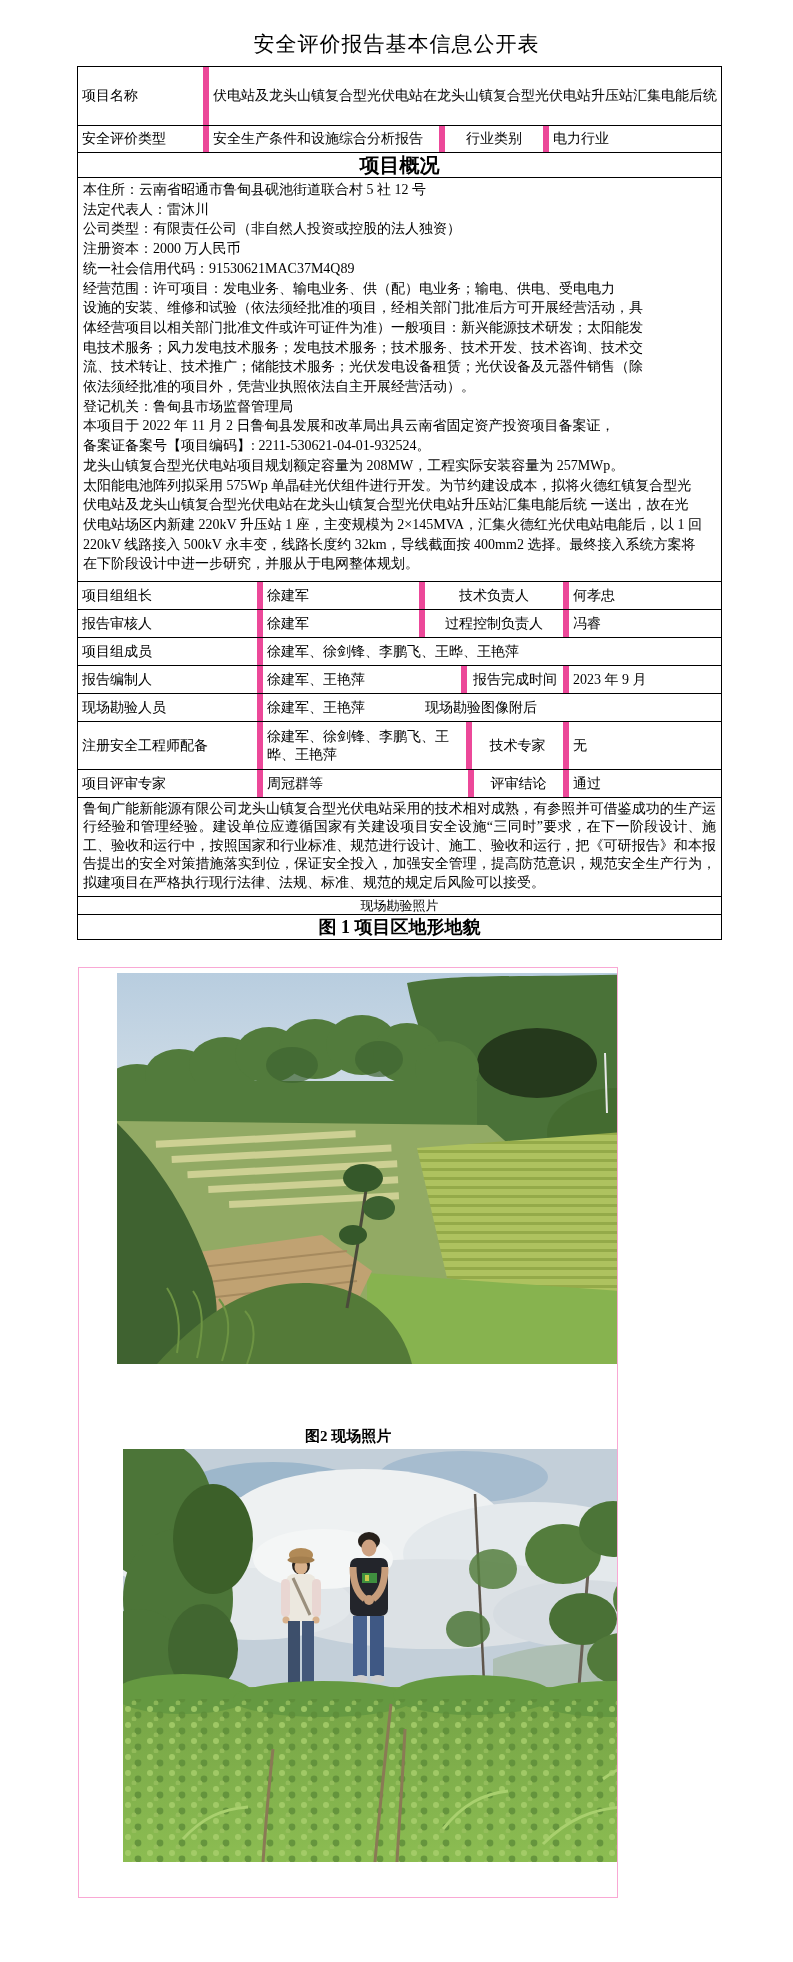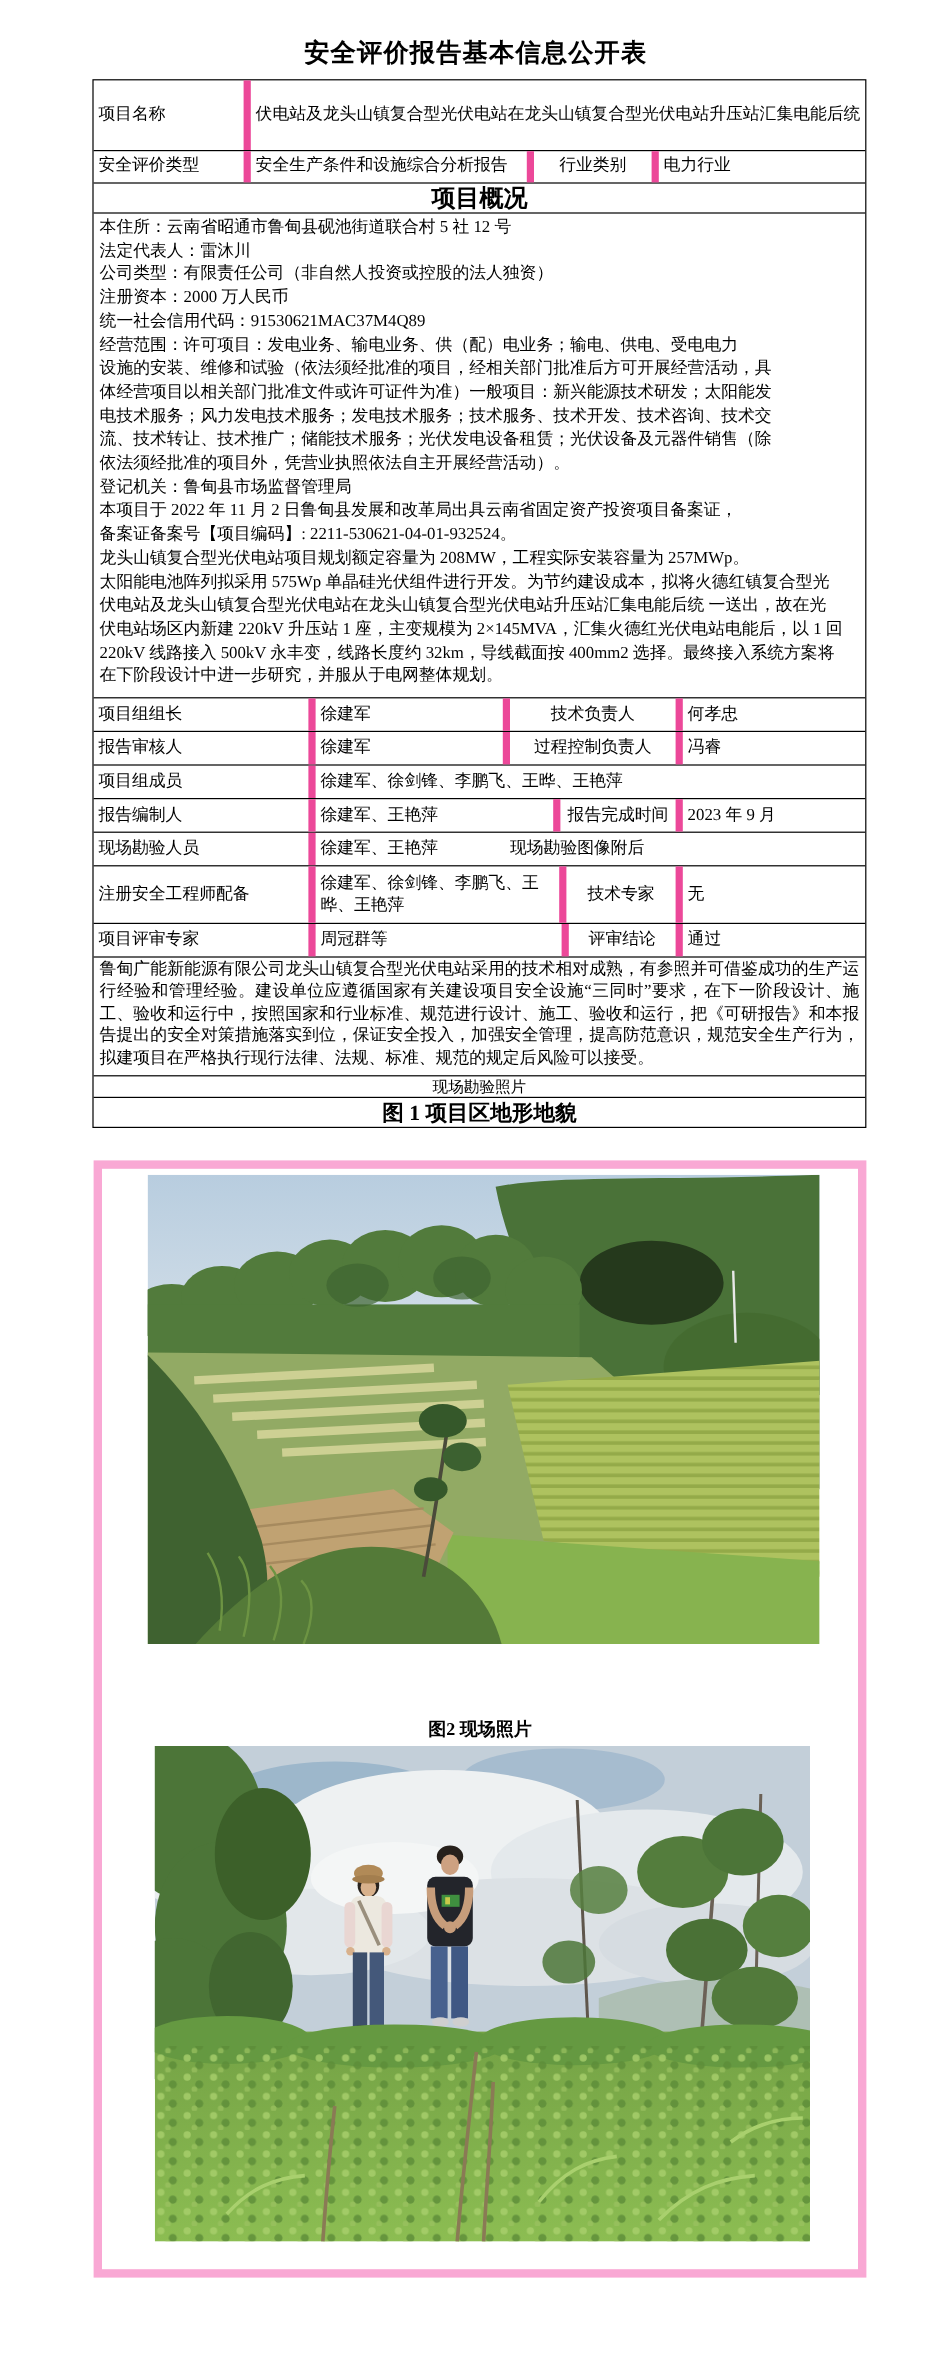--- a/index.html
+++ b/index.html
@@ -3,21 +3,21 @@
 <meta charset="utf-8">
 <style>
   html,body{margin:0;padding:0;}
   body{
     width:793px;height:1962px;background:#ffffff;color:#000;
     font-family:"Liberation Serif","DejaVu Serif",serif;
     font-size:14px;position:relative;
   }
   .title{
     padding-top:30px;height:36px;text-align:center;
-    font-size:21px;font-weight:bold;letter-spacing:1px;
+    font-size:21px;font-weight:normal;letter-spacing:1px;
   }
   .tbl{
     margin-left:77px;width:645px;border:1px solid #000;box-sizing:border-box;
   }
   .row{display:flex;border-bottom:1px solid #000;box-sizing:border-box;}
   .row:last-child{border-bottom:none;}
   .cell{
     border-right:6px solid #ec4899;box-sizing:border-box;
     padding:1px 4px;display:flex;align-items:center;line-height:18px;
   }
@@ -53,22 +53,22 @@
   .concl-cell{
     flex:1;display:block;height:94px;padding:2px 5px;
     line-height:18.4px;text-align:justify;
   }
   .sect-row{height:18px;}
   .sect-label{flex:1;display:flex;align-items:center;justify-content:center;font-size:13px;}
   .fig1-row{height:24px;}
   .fig1-cap{flex:1;display:flex;align-items:center;justify-content:center;font-weight:bold;font-size:18px;}
   .note-span{margin-left:60px;}
   .photo-block{
-    margin-left:78px;margin-top:27px;width:644px;height:931px;
-    border:7px solid #f9a8d4;box-sizing:border-box;overflow:hidden;
+    margin-left:78px;margin-top:27px;width:540px;height:931px;
+    border:1px solid #f9a8d4;box-sizing:border-box;overflow:hidden;
   }
   .photo1{display:block;margin:5px 0 0 38px;width:560px;height:391px;}
   .fig2-cap{
     margin-top:64px;height:16px;text-align:center;
     font-weight:bold;font-size:15px;line-height:16px;
   }
   .photo2{display:block;margin:5px 0 0 44px;width:546px;height:413px;}
 </style>
 </head>
 <body>

